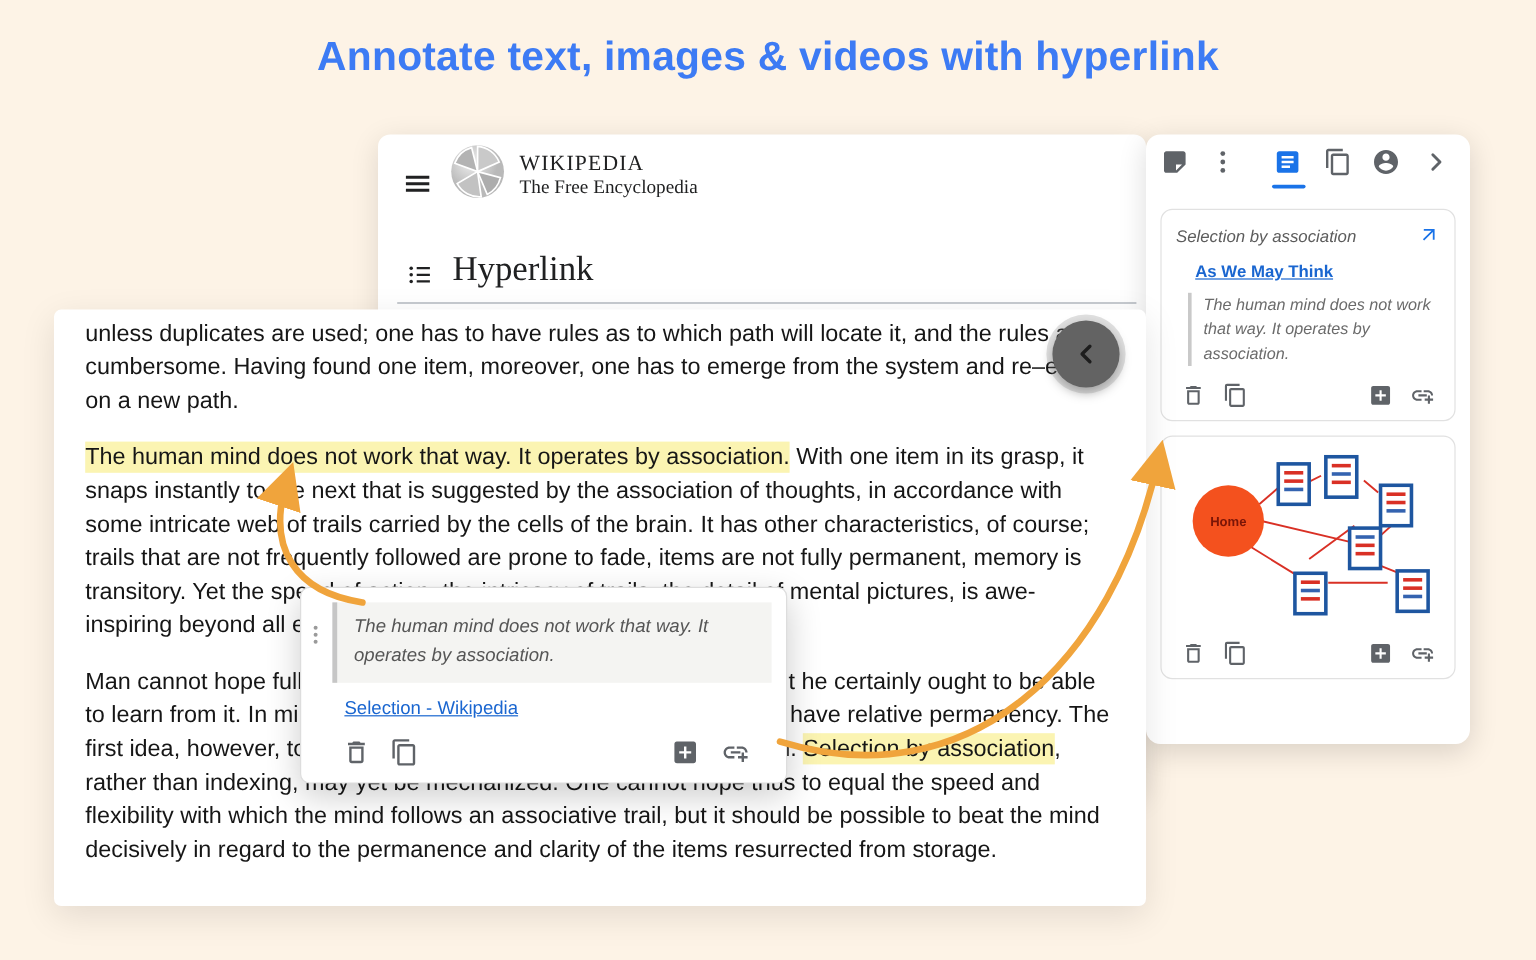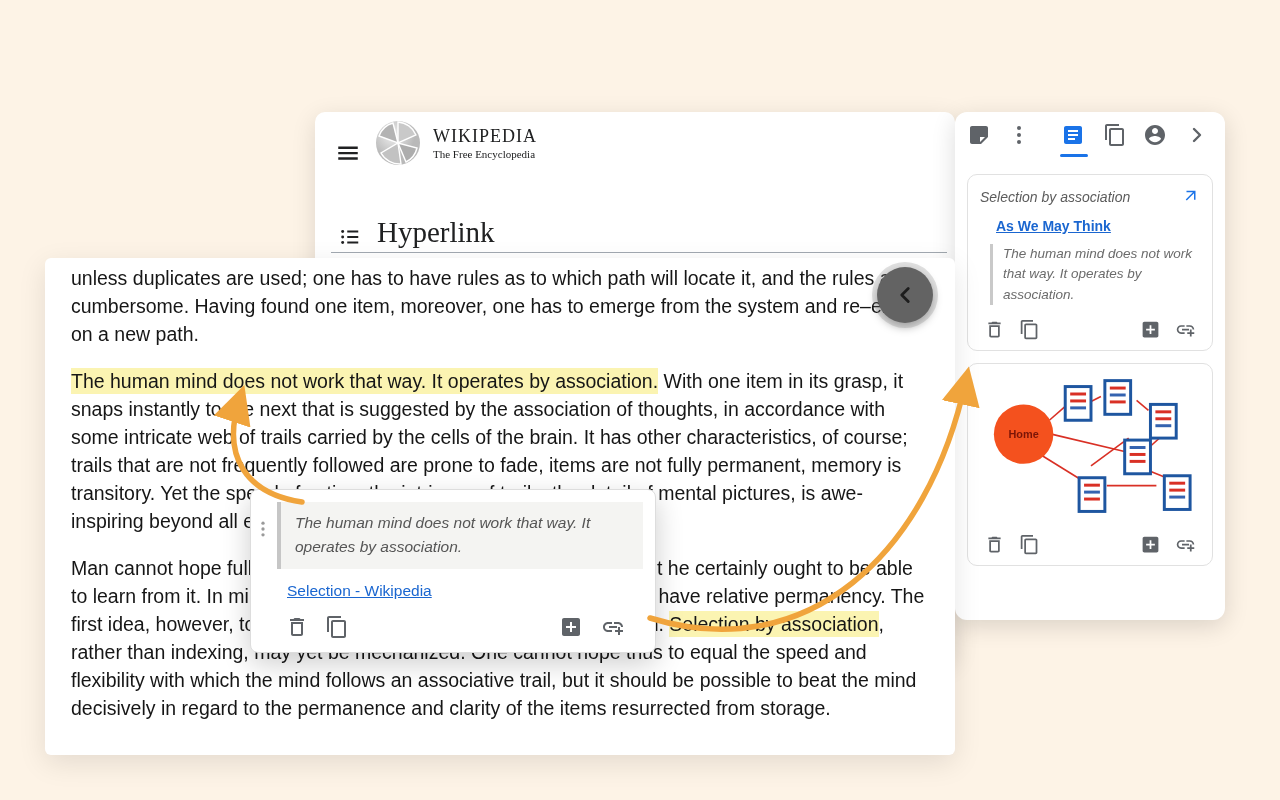--- a/index.html
+++ b/index.html
@@ -12,22 +12,22 @@
     font-size:34px; font-weight:bold; color:#3d7bf4; letter-spacing:0.2px; }
 
   
   .wiki-window { position:absolute; left:315px; top:112px; width:640px; height:548px;
     background:#fff; border-radius:10px; box-shadow:0 6px 24px rgba(0,0,0,0.12); }
   .wiki-topbar { position:relative; height:86px; }
   .hamburger { position:absolute; left:20px; top:28px; width:26px; height:26px; cursor:pointer; }
   .wiki-logo { position:absolute; left:60px; top:8px; width:46px; height:46px; }
   .wiki-wordmark { position:absolute; left:118px; top:14px; font-family:"Liberation Serif", serif; }
   .wordmark-main { font-size:18px; letter-spacing:1px; color:#202122; }
-  .wordmark-tag { font-size:11px; color:#202122; margin-top:1px; }
-  .wiki-heading-row { position:absolute; left:0; top:104px; width:100%; height:44px; }
+  .wordmark-tag { font-size:16px; color:#202122; margin-top:1px; }
+  .wiki-heading-row { position:absolute; left:0; top:96px; width:100%; height:44px; }
   .contents-icon { position:absolute; left:24px; top:10px; width:22px; height:22px; cursor:pointer; }
   .wiki-article-title { position:absolute; left:62px; top:0px; font-family:"Liberation Serif", serif;
     font-weight:normal; font-size:29px; color:#202122; }
   .wiki-rule { position:absolute; left:16px; top:140px; width:616px; border-bottom:1px solid #a2a9b1; }
 
   
   .sidebar { position:absolute; left:955px; top:112px; width:270px; height:508px;
     background:#fff; border-radius:12px; box-shadow:0 6px 24px rgba(0,0,0,0.14); }
   .sb-toolbar { position:relative; height:50px; }
   .sb-tool { position:absolute; top:11px; width:26px; height:26px; cursor:pointer; }
@@ -126,20 +126,21 @@
         <circle cx="4" cy="6" r="1.6" fill="#202122"></circle>
         <circle cx="4" cy="12" r="1.6" fill="#202122"></circle>
         <circle cx="4" cy="18" r="1.6" fill="#202122"></circle>
         <path d="M9 5h12v2H9zM9 11h12v2H9zM9 17h12v2H9z" fill="#202122"></path>
       </symbol>
   </defs>
 </svg>
 
 <div class="stage">
 
+  <h1 class="headline">Annotate text, images &amp; videos with hyperlink</h1>
 
   <div class="wiki-window">
     <div class="wiki-topbar">
       <div class="hamburger">
         <svg width="26" height="26">
             <use href="#i-burger"></use>
           </svg>
       </div>
       <div class="wiki-logo">
         <svg width="46" height="46" viewBox="0 0 46 46">

